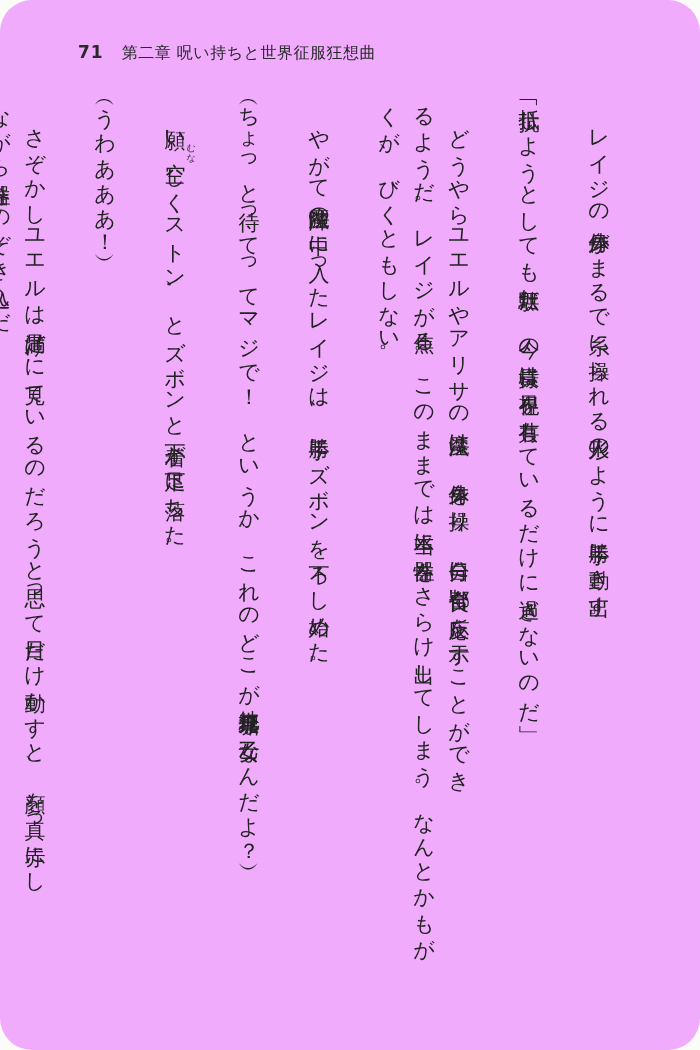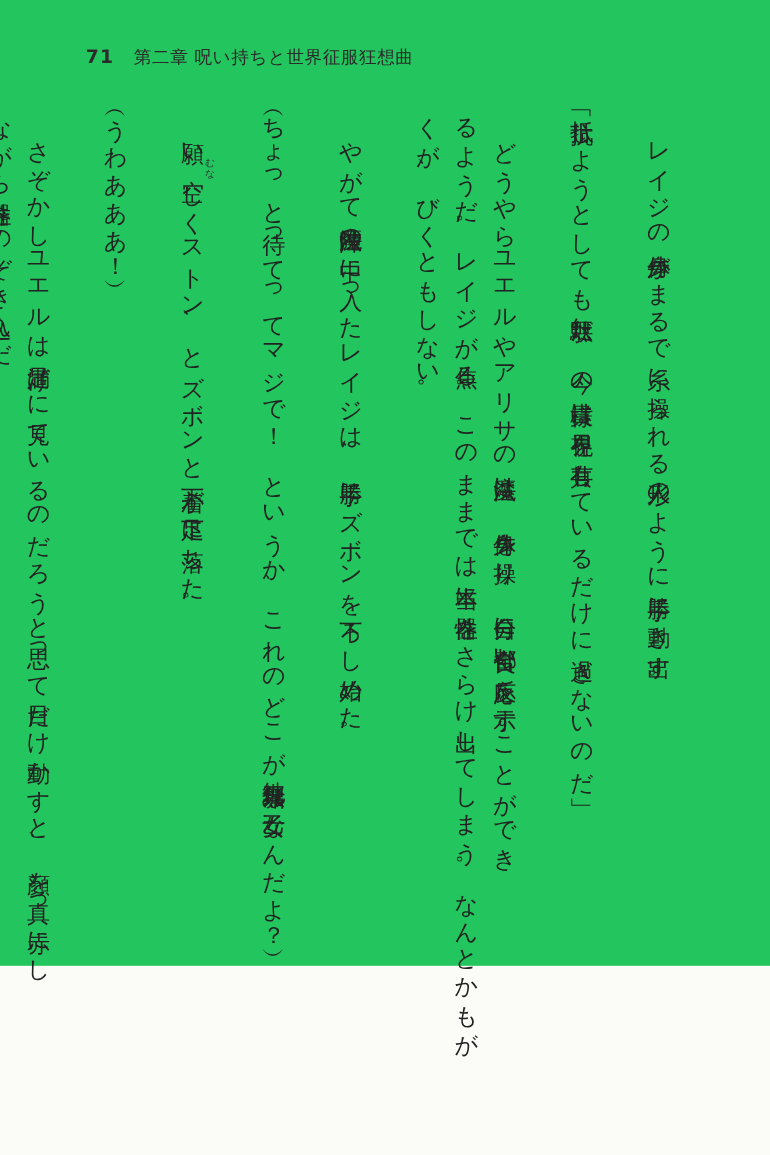--- a/index.html
+++ b/index.html
@@ -9,23 +9,24 @@
   body {
     width: 700px;
     height: 1050px;
     background: #fbfbf8;
     overflow: hidden;
     font-family: "Liberation Serif", "DejaVu Serif", serif;
   }
   .page {
     position: relative;
     width: 700px;
-    height: 878px;
-    background: #22c55e;
+    height: 1050px;
+    background: #f0abfc;
     color: #1e1e1e;
+    border-radius: 32px;
   }
   
   .header {
     position: absolute;
     top: 42px;
     left: 78px;
     font-family: "DejaVu Sans", "Liberation Sans", sans-serif;
     font-size: 16px;
     color: #2a2a2a;
     letter-spacing: 0.5px;

